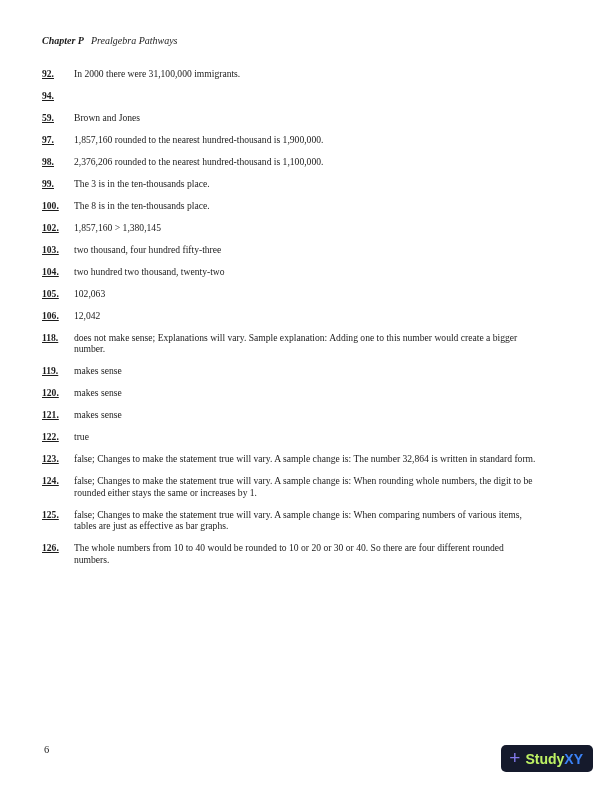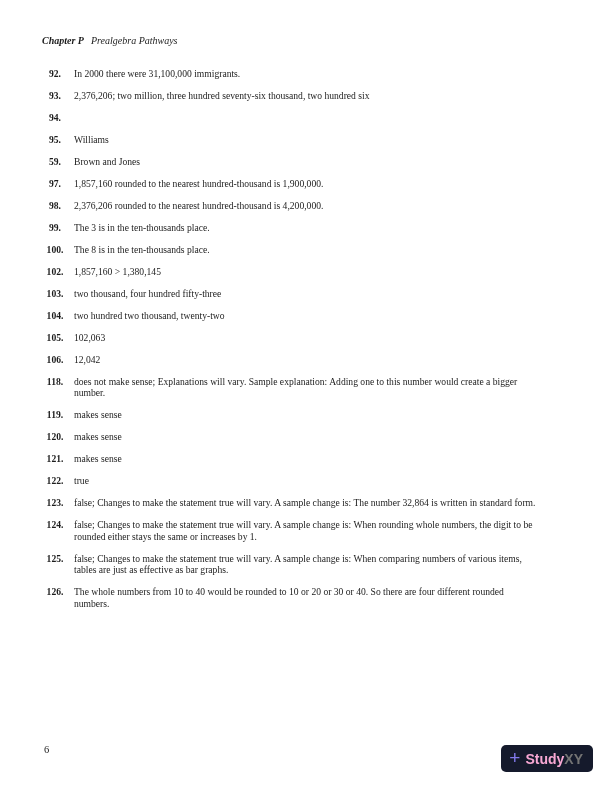--- a/index.html
+++ b/index.html
@@ -31,24 +31,25 @@
   .row {
     display: flex;
     align-items: flex-start;
     margin-bottom: 10.4px;
     font-size: 9.6px;
     line-height: 11.6px;
   }
   .num {
     flex: none;
     min-width: 26px;
-    text-align: center;
+    text-align: left;
     font-weight: bold;
     white-space: nowrap;
     margin-right: 6px;
+    text-decoration: underline;
   }
   .txt { white-space: pre-line; }
 
   
   .pageno {
     position: absolute;
     left: 44px; top: 744px;
     font-size: 10.5px;
   }
   .brand {
@@ -79,47 +80,39 @@
   <div class="header">
     <span class="chapter-label">Chapter P</span><span class="chapter-title">Prealgebra Pathways</span>
   </div>
 
   <div class="answers" id="answers">
     <div class="row">
       <span class="num">92.</span>
       <span class="txt">In 2000 there were 31,100,000 immigrants.</span>
     </div>
 
-    <div class="row">
-      <span class="num">93.</span>
-      <span class="txt">2,376,206; two million, three hundred seventy-six thousand, two hundred six</span>
-    </div>
 
     <div class="row">
       <span class="num">94.</span>
     </div>
 
-    <div class="row">
-      <span class="num">95.</span>
-      <span class="txt">Williams</span>
-    </div>
 
     <div class="row">
       <span class="num">59.</span>
       <span class="txt">Brown and Jones</span>
     </div>
 
     <div class="row">
       <span class="num">97.</span>
       <span class="txt">1,857,160 rounded to the nearest hundred-thousand is 1,900,000.</span>
     </div>
 
     <div class="row">
       <span class="num">98.</span>
-      <span class="txt">2,376,206 rounded to the nearest hundred-thousand is 4,200,000.</span>
+      <span class="txt">2,376,206 rounded to the nearest hundred-thousand is 1,100,000.</span>
     </div>
 
     <div class="row">
       <span class="num">99.</span>
       <span class="txt">The 3 is in the ten-thousands place.</span>
     </div>
 
     <div class="row">
       <span class="num">100.</span>
       <span class="txt">The 8 is in the ten-thousands place.</span>
@@ -199,17 +192,17 @@
       <span class="num">126.</span>
       <span class="txt">The whole numbers from 10 to 40 would be rounded to 10 or 20 or 30 or 40. So there are four different rounded
 numbers.</span>
     </div>
   </div>
 
   <span class="pageno">6</span>
 
   <div class="brand" style="background: rgb(21, 26, 44);">
     <span class="plus" style="color: rgb(130, 121, 236);">+</span>
-    <span class="study" style="color: #f9a8d4; text-align: center;">Study</span>
-    <span class="xy" style="color: #737373;">XY</span>
+    <span class="study" style="color: #bef264; text-align: center;">Study</span>
+    <span class="xy" style="color: #3b82f6;">XY</span>
   </div>
 
 </div>
 
 </body></html>

